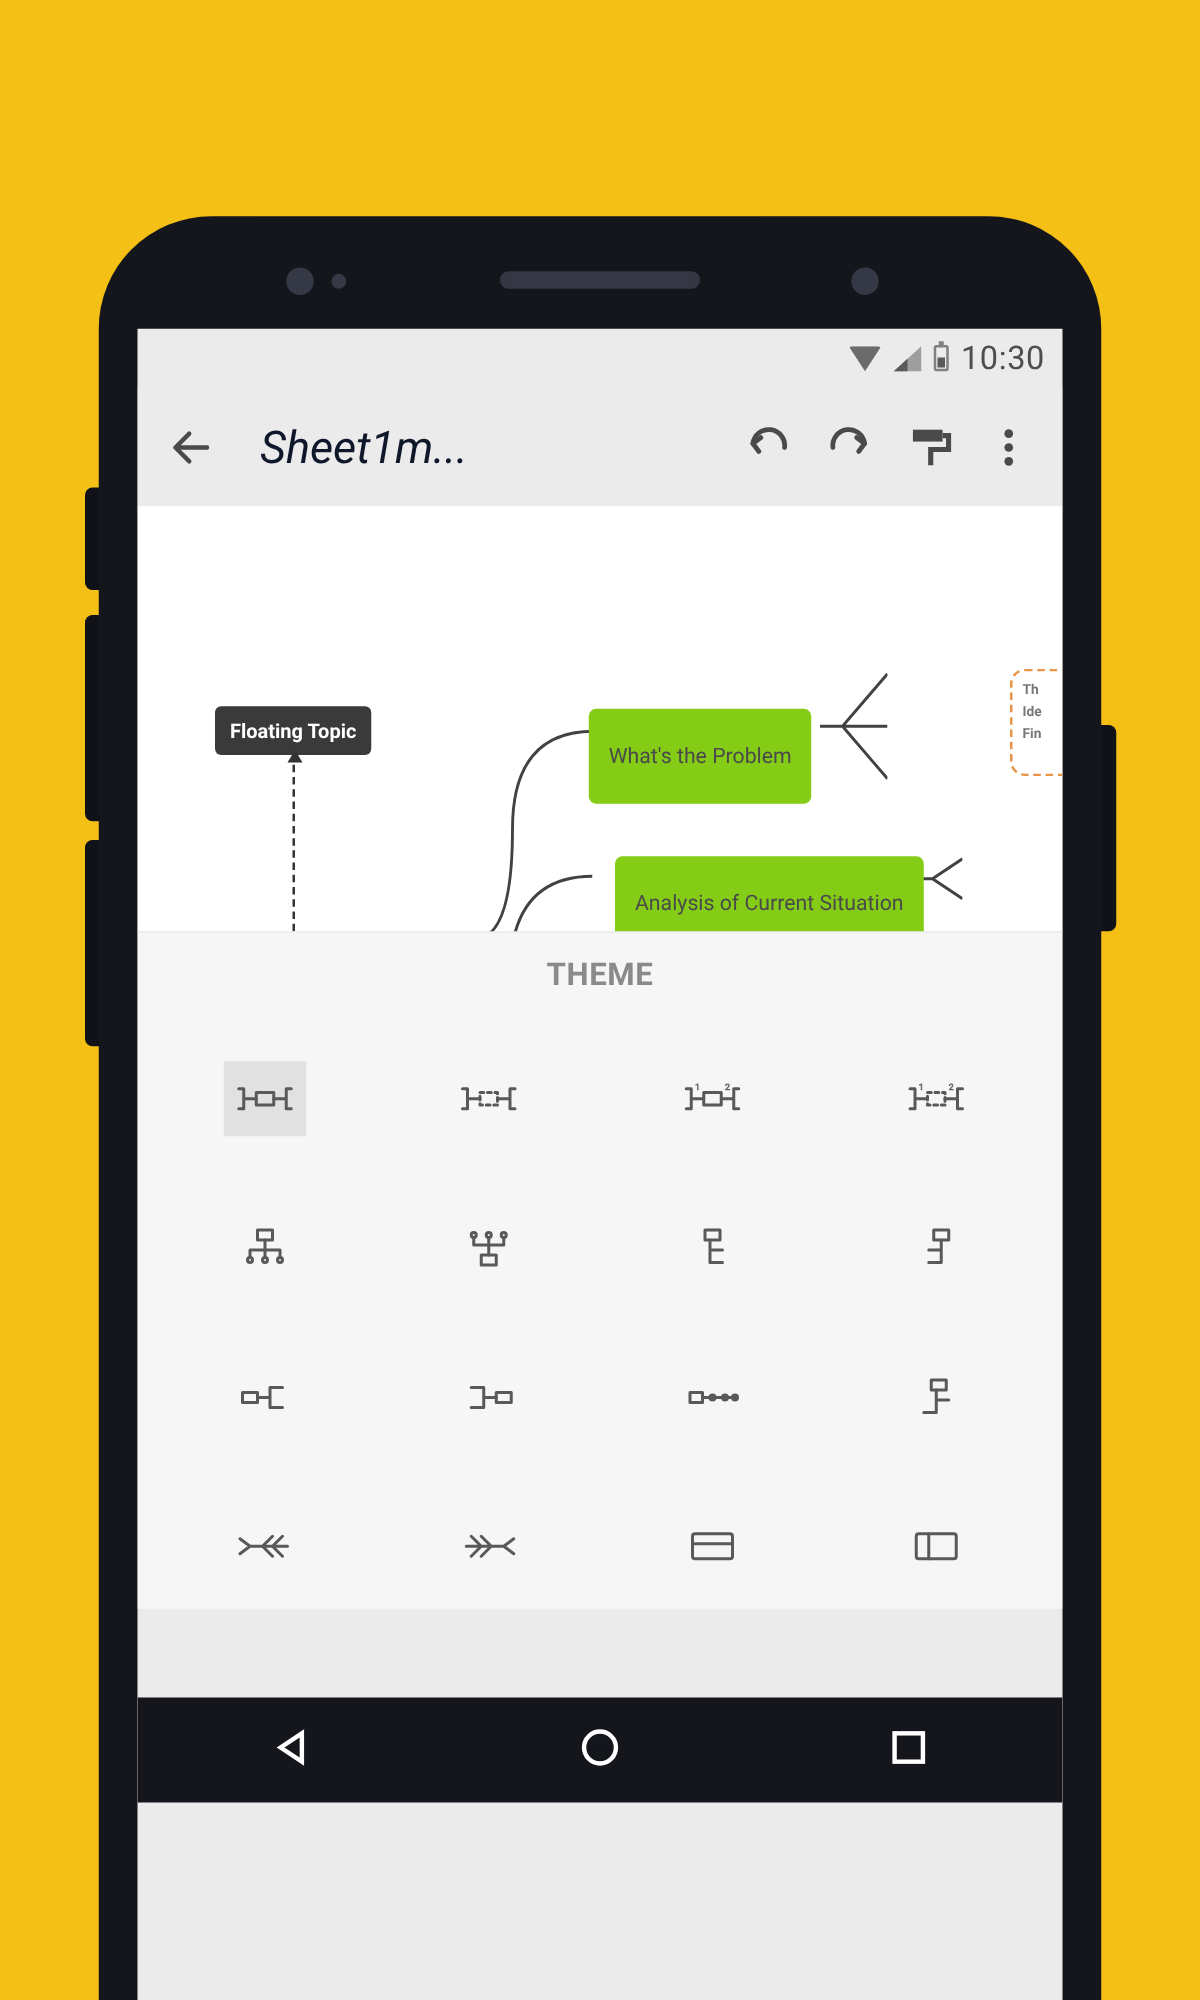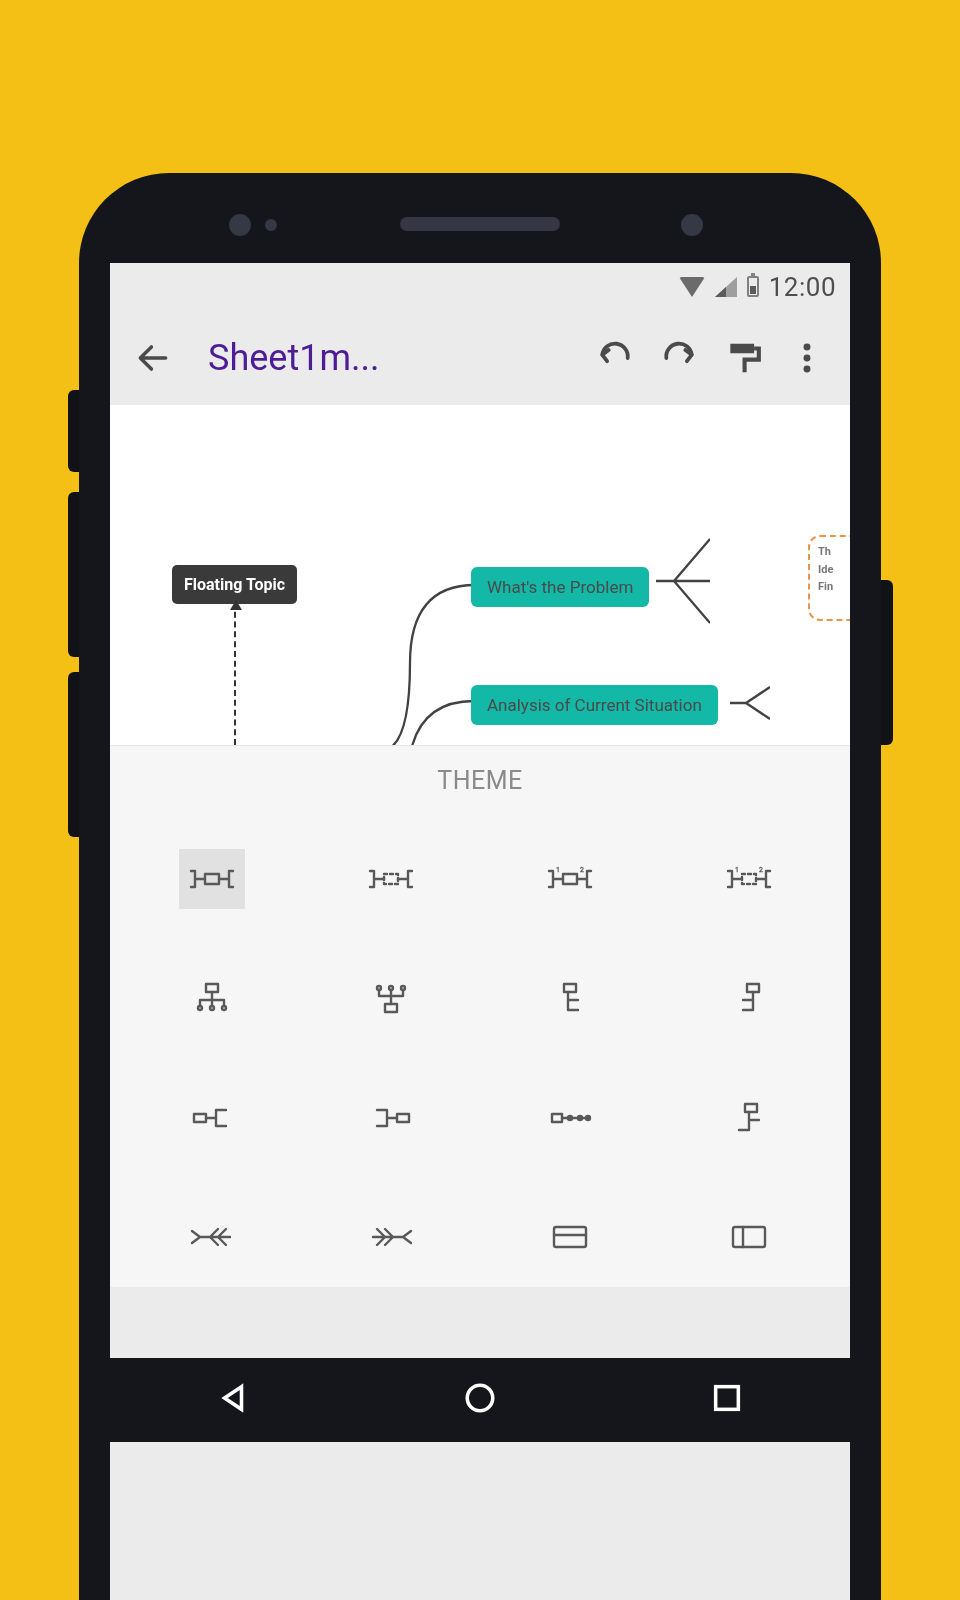--- a/index.html
+++ b/index.html
@@ -99,24 +99,25 @@
     height: 95px;
     display: flex;
     align-items: center;
     padding: 0 20px;
     gap: 18px;
     color: #4a4a4a;
     background: #ebebec;
   }
   .appbar .title {
     font-size: 36px;
-    color: #4c1d95;
+    color: #0f172a;
     font-weight: 400;
     flex: 0 0 auto;
     margin-left: 14px;
+    font-style: italic;
   }
   .appbar .spacer { flex: 1; }
   .iconbtn {
     width: 46px; height: 46px;
     display: flex; align-items: center; justify-content: center;
     color: #555;
   }
   .iconbtn svg { width: 38px; height: 38px; }
 
   
@@ -145,28 +146,28 @@
   .dashed-arrow::before{
     content:'';
     position:absolute; left:-6px; top:-2px;
     width:0;height:0;
     border-left:6px solid transparent;
     border-right:6px solid transparent;
     border-bottom:10px solid #333;
   }
   .node {
     position: absolute;
-    background: #14b8a6;
+    background: #84cc16;
     color: #4a4a4a;
     font-size: 17px;
-    padding: 10px 16px;
+    padding: 28px 16px;
     border-radius: 6px;
   }
   .node.n1 { left: 361px; top: 162px; }
-  .node.n2 { left: 361px; top: 280px; }
+  .node.n2 { left: 382px; top: 280px; }
   .branch-box {
     position: absolute;
     right: -14px; top: 130px;
     width: 56px; height: 86px;
     border: 2px dashed #e8954a;
     border-radius: 12px;
     font-size: 11px;
     color: #777;
     padding: 6px 4px 4px 8px;
     line-height: 1.6;
@@ -191,21 +192,21 @@
     display: flex;
     border-top: 1px solid #e5e5e5;
     background: #f6f6f6;
   }
   .tab {
     flex: 1;
     display: flex;
     align-items: center;
     justify-content: center;
     font-size: 25px;
-    font-weight: 400;
+    font-weight: 700;
     letter-spacing: 0.5px;
     color: #8a8a8a;
     border-bottom: 4px solid transparent;
   }
   .tab.active {
     color: #f0564d;
     border-bottom-color: #f0564d;
   }
 
   
@@ -260,21 +261,21 @@
   <div class="sensor1"></div>
   <div class="sensor2"></div>
   <div class="sensor3"></div>
 
   <div class="phone-inner">
 
     <div class="statusbar">
       <span class="wifi"></span>
       <span class="cell"></span>
       <span class="batt"></span>
-      <span class="time">12:00</span>
+      <span class="time">10:30</span>
     </div>
 
     <div class="appbar">
       <div class="iconbtn">
         <svg viewBox="0 0 24 24">
             <path d="M20 12H4m0 0l7-7m-7 7l7 7" stroke="#4a4a4a" stroke-width="2.2" fill="none" stroke-linecap="round" stroke-linejoin="round"></path>
           </svg>
       </div>
       <div class="title">Sheet1m...</div>
       <div class="spacer"></div>

